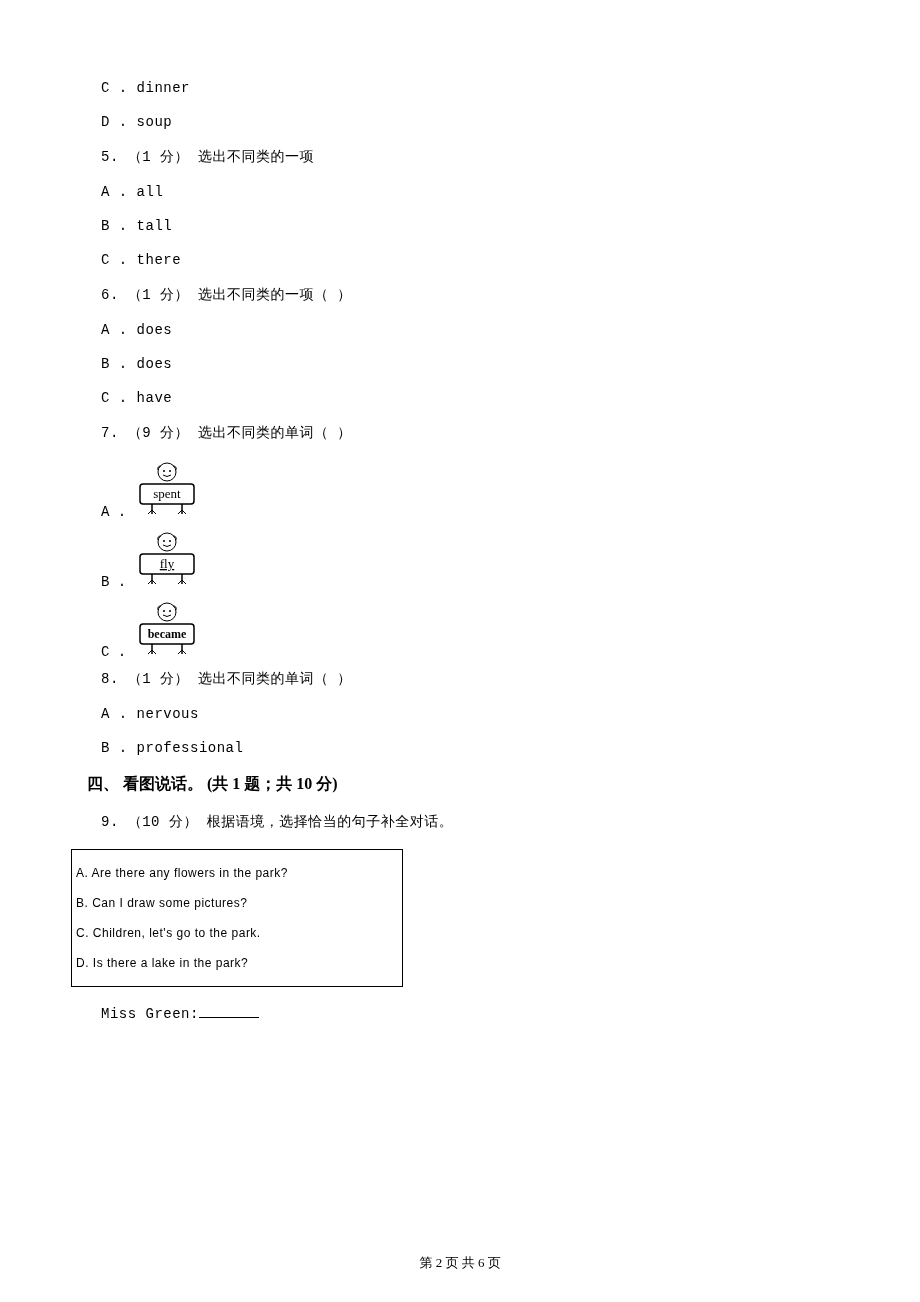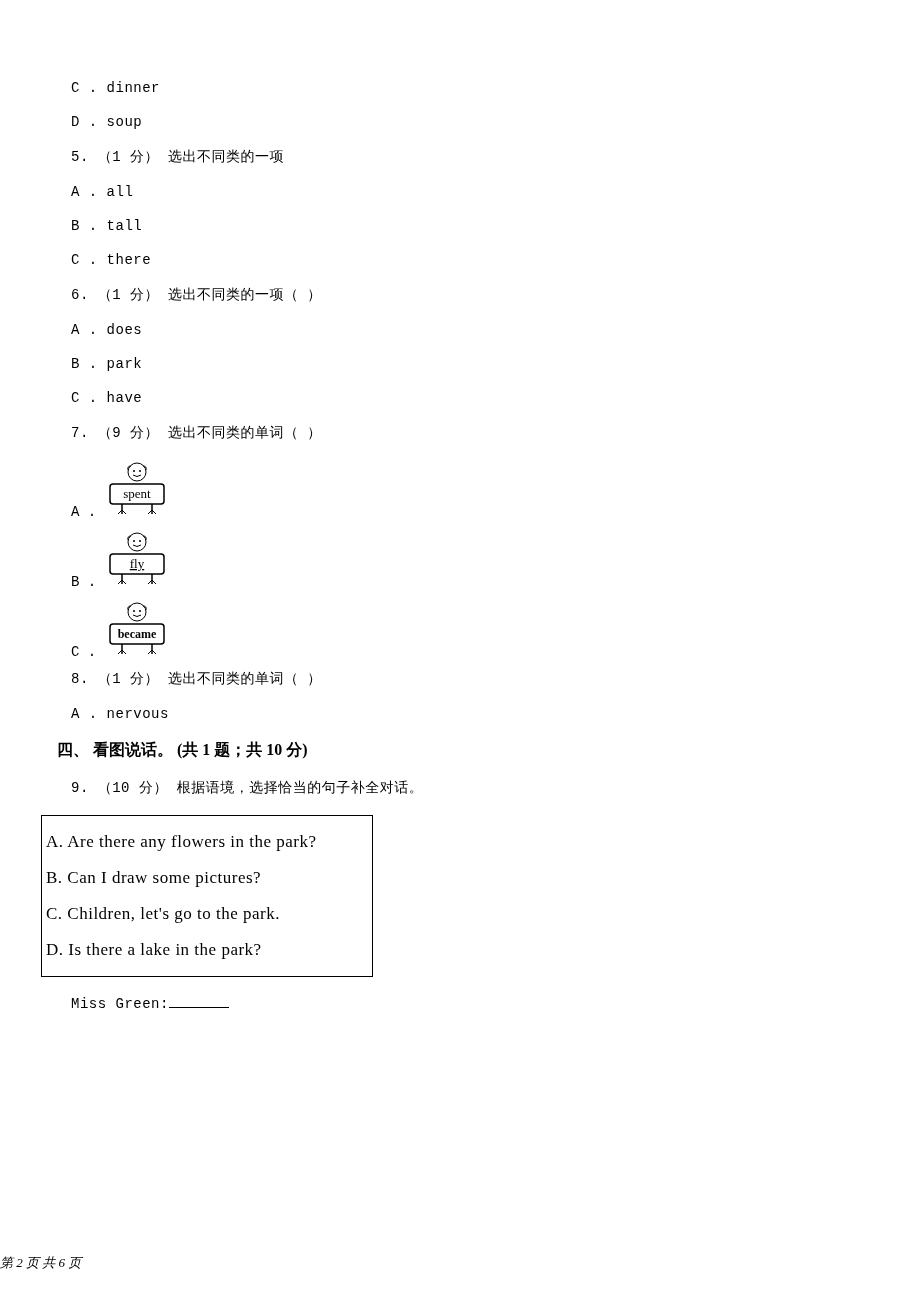--- a/index.html
+++ b/index.html
@@ -7,21 +7,21 @@
     padding: 0;
     background: #fff;
     font-family: "SimSun", "宋体", serif;
     font-size: 14px;
     color: #000;
     width: 920px;
     min-height: 1302px;
     position: relative;
   }
   .page {
-    padding: 80px 55px 40px 41px;
+    padding: 80px 55px 40px 71px;
   }
   .line {
     margin: 0 0 18px 0;
     padding-left: 30px;
     font-family: "Courier New", "SimSun", monospace;
     font-size: 14px;
     letter-spacing: 0.5px;
   }
   .section-title {
     font-family: "SimSun", "宋体", serif;
@@ -46,58 +46,57 @@
     font-family: "Courier New", monospace;
     font-size: 14px;
   }
   .options-box {
     border: 1px solid #000;
     width: 330px;
     padding: 8px 0 8px 0;
     margin: 0 0 18px 0;
   }
   .options-box .row {
-    font-family: Liberation Serif, serif;
-    font-size: 17px;
+    font-family: Liberation Sans, sans-serif;
+    font-size: 12px;
     padding: 8px 4px;
     letter-spacing: 0.5px;
   }
   .blank {
     display: inline-block;
     border-bottom: 1px solid #000;
     width: 60px;
     height: 12px;
     vertical-align: baseline;
   }
   .footer {
     position: absolute;
     bottom: 30px;
     width: 920px;
-    text-align: left;
+    text-align: center;
     font-family: "SimSun", serif;
     font-size: 13px;
-    font-style: italic;
   }
 </style>
 </head>
 <body>
 
 <div class="page">
 
   <p class="line">C . dinner</p>
   <p class="line">D . soup</p>
 
   <p class="line">5. （1 分） 选出不同类的一项</p>
   <p class="line">A . all</p>
   <p class="line">B . tall</p>
   <p class="line">C . there</p>
 
   <p class="line">6. （1 分） 选出不同类的一项（   ）</p>
   <p class="line">A . does</p>
-  <p class="line">B . park</p>
+  <p class="line">B . does</p>
   <p class="line">C . have</p>
 
   <p class="line">7. （9 分） 选出不同类的单词（   ）</p>
 
   <div class="opt-with-img">
     <span>A .</span>
     <span class="sign">
       <svg width="70" height="60" viewBox="0 0 70 60">
         <circle cx="35" cy="12" r="9" fill="none" stroke="#000" stroke-width="1"></circle>
         <circle cx="32" cy="11" r="1" fill="#000"></circle>
@@ -150,20 +149,21 @@
         <line x1="20" y1="44" x2="20" y2="54" stroke="#000" stroke-width="1.5"></line>
         <line x1="50" y1="44" x2="50" y2="54" stroke="#000" stroke-width="1.5"></line>
         <path d="M16 54 L20 50 L24 54" fill="none" stroke="#000"></path>
         <path d="M46 54 L50 50 L54 54" fill="none" stroke="#000"></path>
       </svg>
     </span>
   </div>
 
   <p class="line">8. （1 分） 选出不同类的单词（   ）</p>
   <p class="line">A . nervous</p>
+  <p class="line">B . professional</p>
 
   <p class="section-title">四、 看图说话。 (共 1 题；共 10 分)</p>
 
   <p class="line">9. （10 分） 根据语境，选择恰当的句子补全对话。</p>
 
   <div class="options-box">
     <div class="row">A. Are there any flowers in the park?</div>
     <div class="row">B. Can I draw some pictures?</div>
     <div class="row">C. Children, let's go to the park.</div>
     <div class="row">D. Is there a lake in the park?</div>

